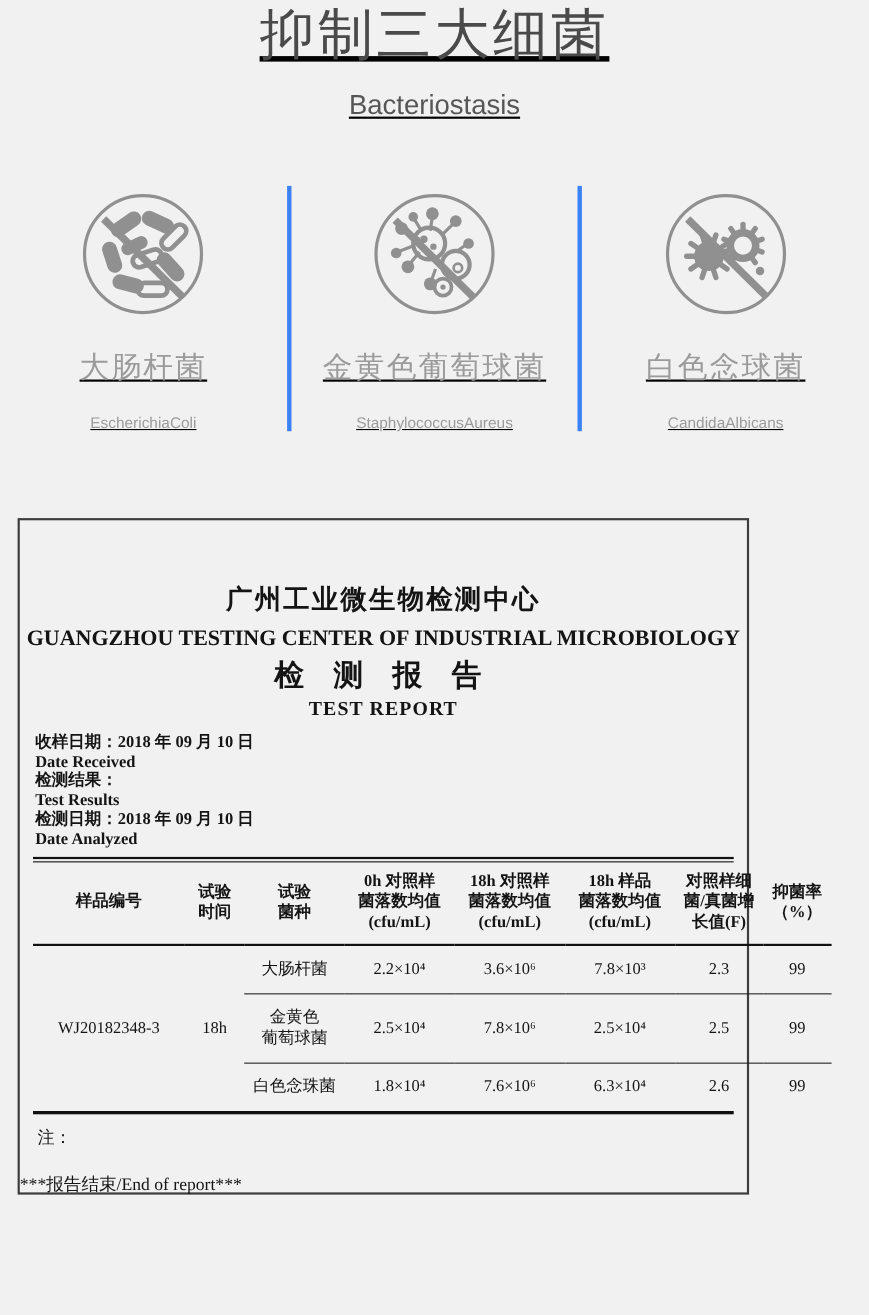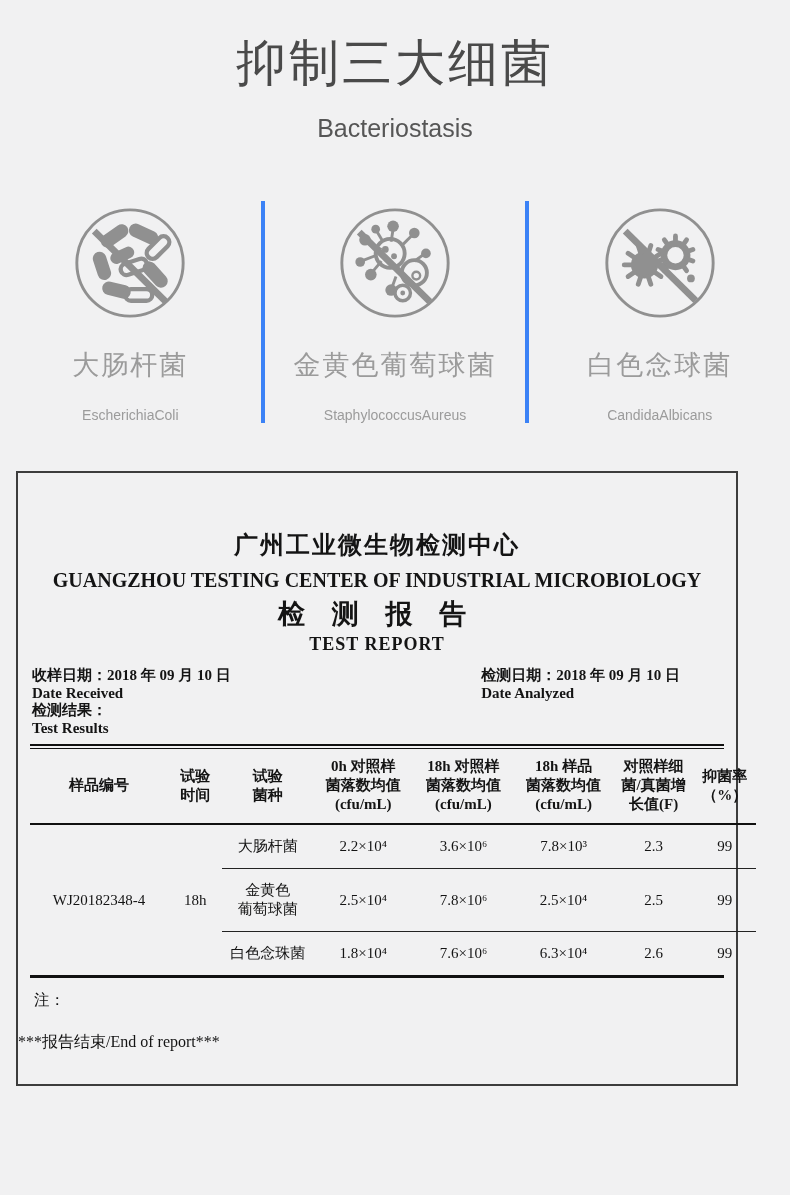--- a/index.html
+++ b/index.html
@@ -5,54 +5,54 @@
   html,body{margin:0;padding:0;}
   body{
     width:790px;height:1195px;
     background:#f1f1f2;
     position:relative;
     overflow:hidden;
     font-family:"Liberation Sans","DejaVu Sans",sans-serif;
     -webkit-font-smoothing:antialiased;
   }
   
-  .hero{padding-top:32px;text-align:center;}
+  .hero{text-align:center;text-decoration:underline;}
   .hero-title{
     font-size:50px;line-height:62px;color:#4a4a4a;
     letter-spacing:3px;font-weight:400;
   }
   .hero-sub{font-size:25px;color:#565656;margin-top:20px;}
   .bacteria-row{
     display:flex;margin-top:58px;align-items:stretch;
   }
   .b-col{flex:1;text-align:center;padding-top:4px;}
   .b-col + .b-col{border-left:4px solid #3b82f6;}
   .b-icon{display:inline-block;width:116px;height:116px;}
   .b-name{
     font-size:27px;color:#9b9b9b;margin-top:22px;letter-spacing:2px;
     white-space:nowrap;
   }
   .b-latin{font-size:14px;color:#9b9b9b;margin-top:24px;}
   
   .report{
     position:absolute;left:16px;top:471px;
-    width:722px;height:615px;
+    width:665px;height:615px;
     border:2px solid #3d3d3d;
     font-family:"Liberation Serif","DejaVu Serif",serif;
     color:#141414;
     box-sizing:border-box;
   }
   .r-center-cn{text-align:center;margin-top:56px;font-size:24px;font-weight:bold;letter-spacing:2px;}
   .r-center-en{text-align:center;margin-top:8px;font-size:20px;font-weight:bold;}
   .r-title-cn{text-align:center;margin-top:4px;font-size:27px;font-weight:bold;letter-spacing:10px;}
   .r-title-en{text-align:center;margin-top:2px;font-size:18px;font-weight:bold;letter-spacing:1px;}
   .r-dates{
     display:flex;justify-content:space-between;
     margin:12px 56px 0 14px;
-    font-size:15px;font-weight:bold;line-height:17.5px;
+    font-size:15px;font-weight:bold;line-height:17.5px;flex-direction:column;
   }
   .rule-double{
     margin:7px 12px 0 12px;height:2px;
     border-top:2px solid #111;border-bottom:1px solid #111;
   }
   table.r-table{
     width:726px;margin:0 12px;border-collapse:collapse;
     font-size:15px;table-layout:fixed;
   }
   .r-table th{
@@ -237,21 +237,21 @@
 (cfu/mL)</th>
         <th>对照样细
 菌/真菌增
 长值(F)</th>
         <th>抑菌率
 （%）</th>
       </tr>
     </thead>
     <tbody>
       <tr>
-        <td rowspan="3">WJ20182348-4</td>
+        <td rowspan="3">WJ20182348-3</td>
         <td rowspan="3">18h</td>
         <td>大肠杆菌</td>
         <td>2.2×10⁴</td>
         <td>3.6×10⁶</td>
         <td>7.8×10³</td>
         <td>2.3</td>
         <td>99</td>
       </tr>
       <tr>
         <td>金黄色

